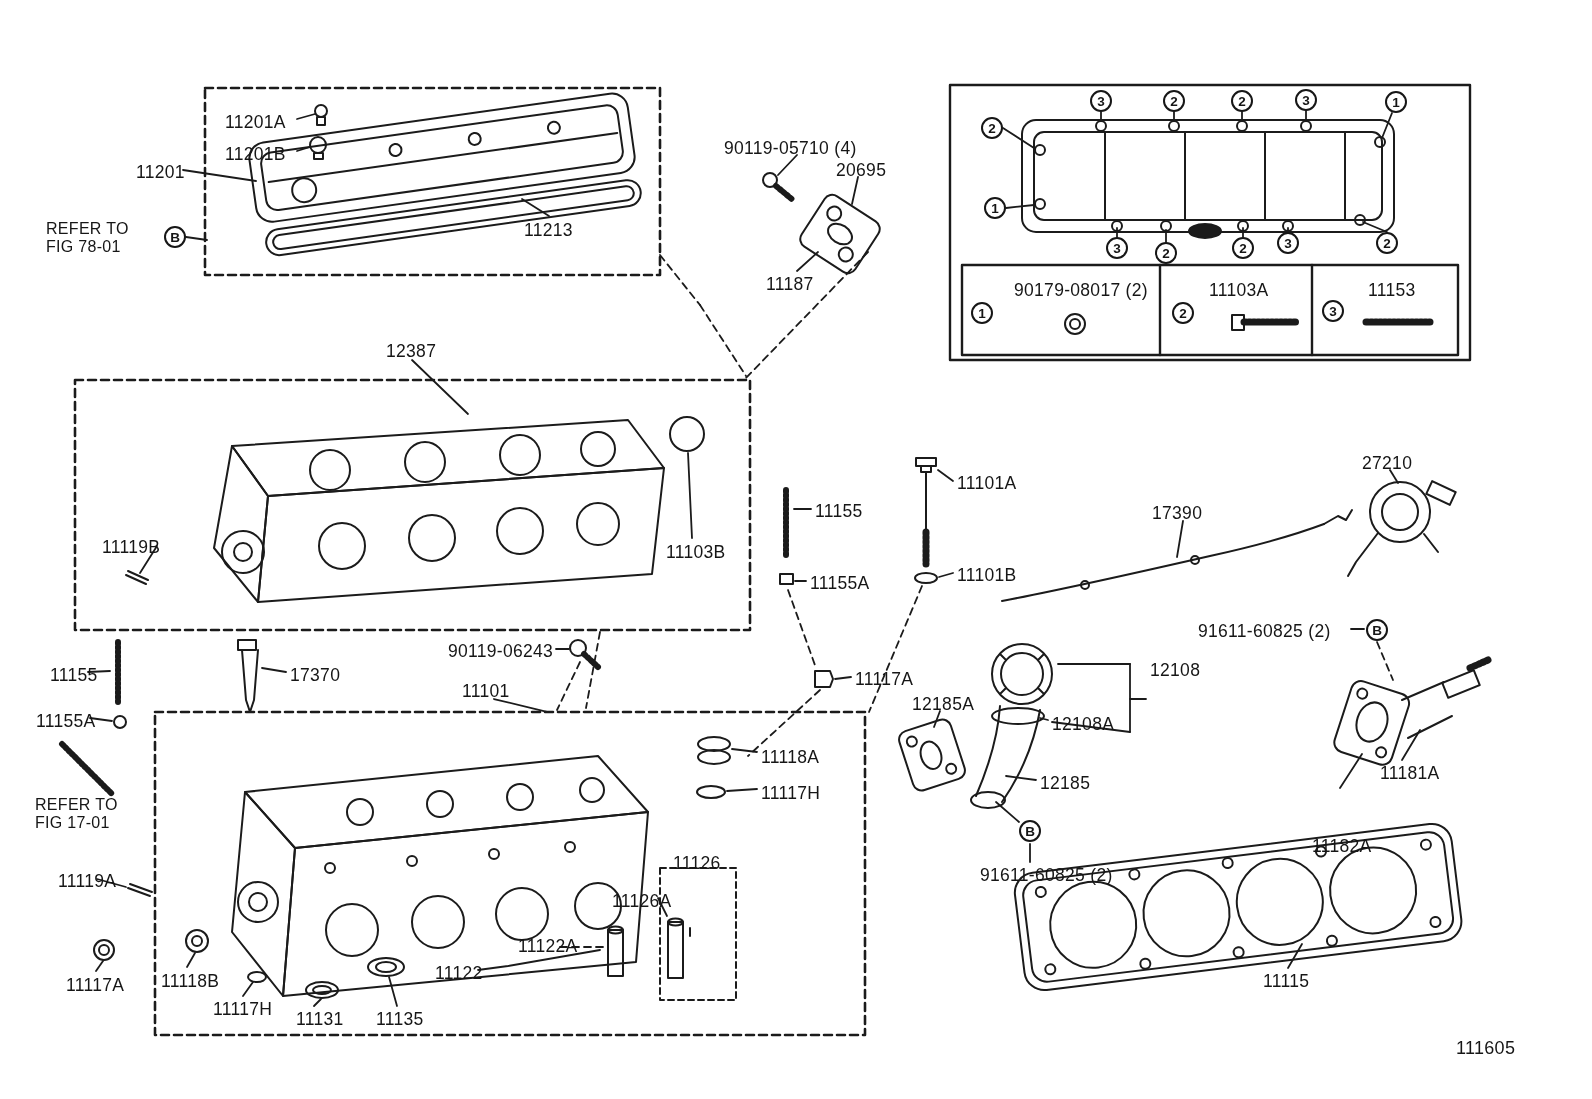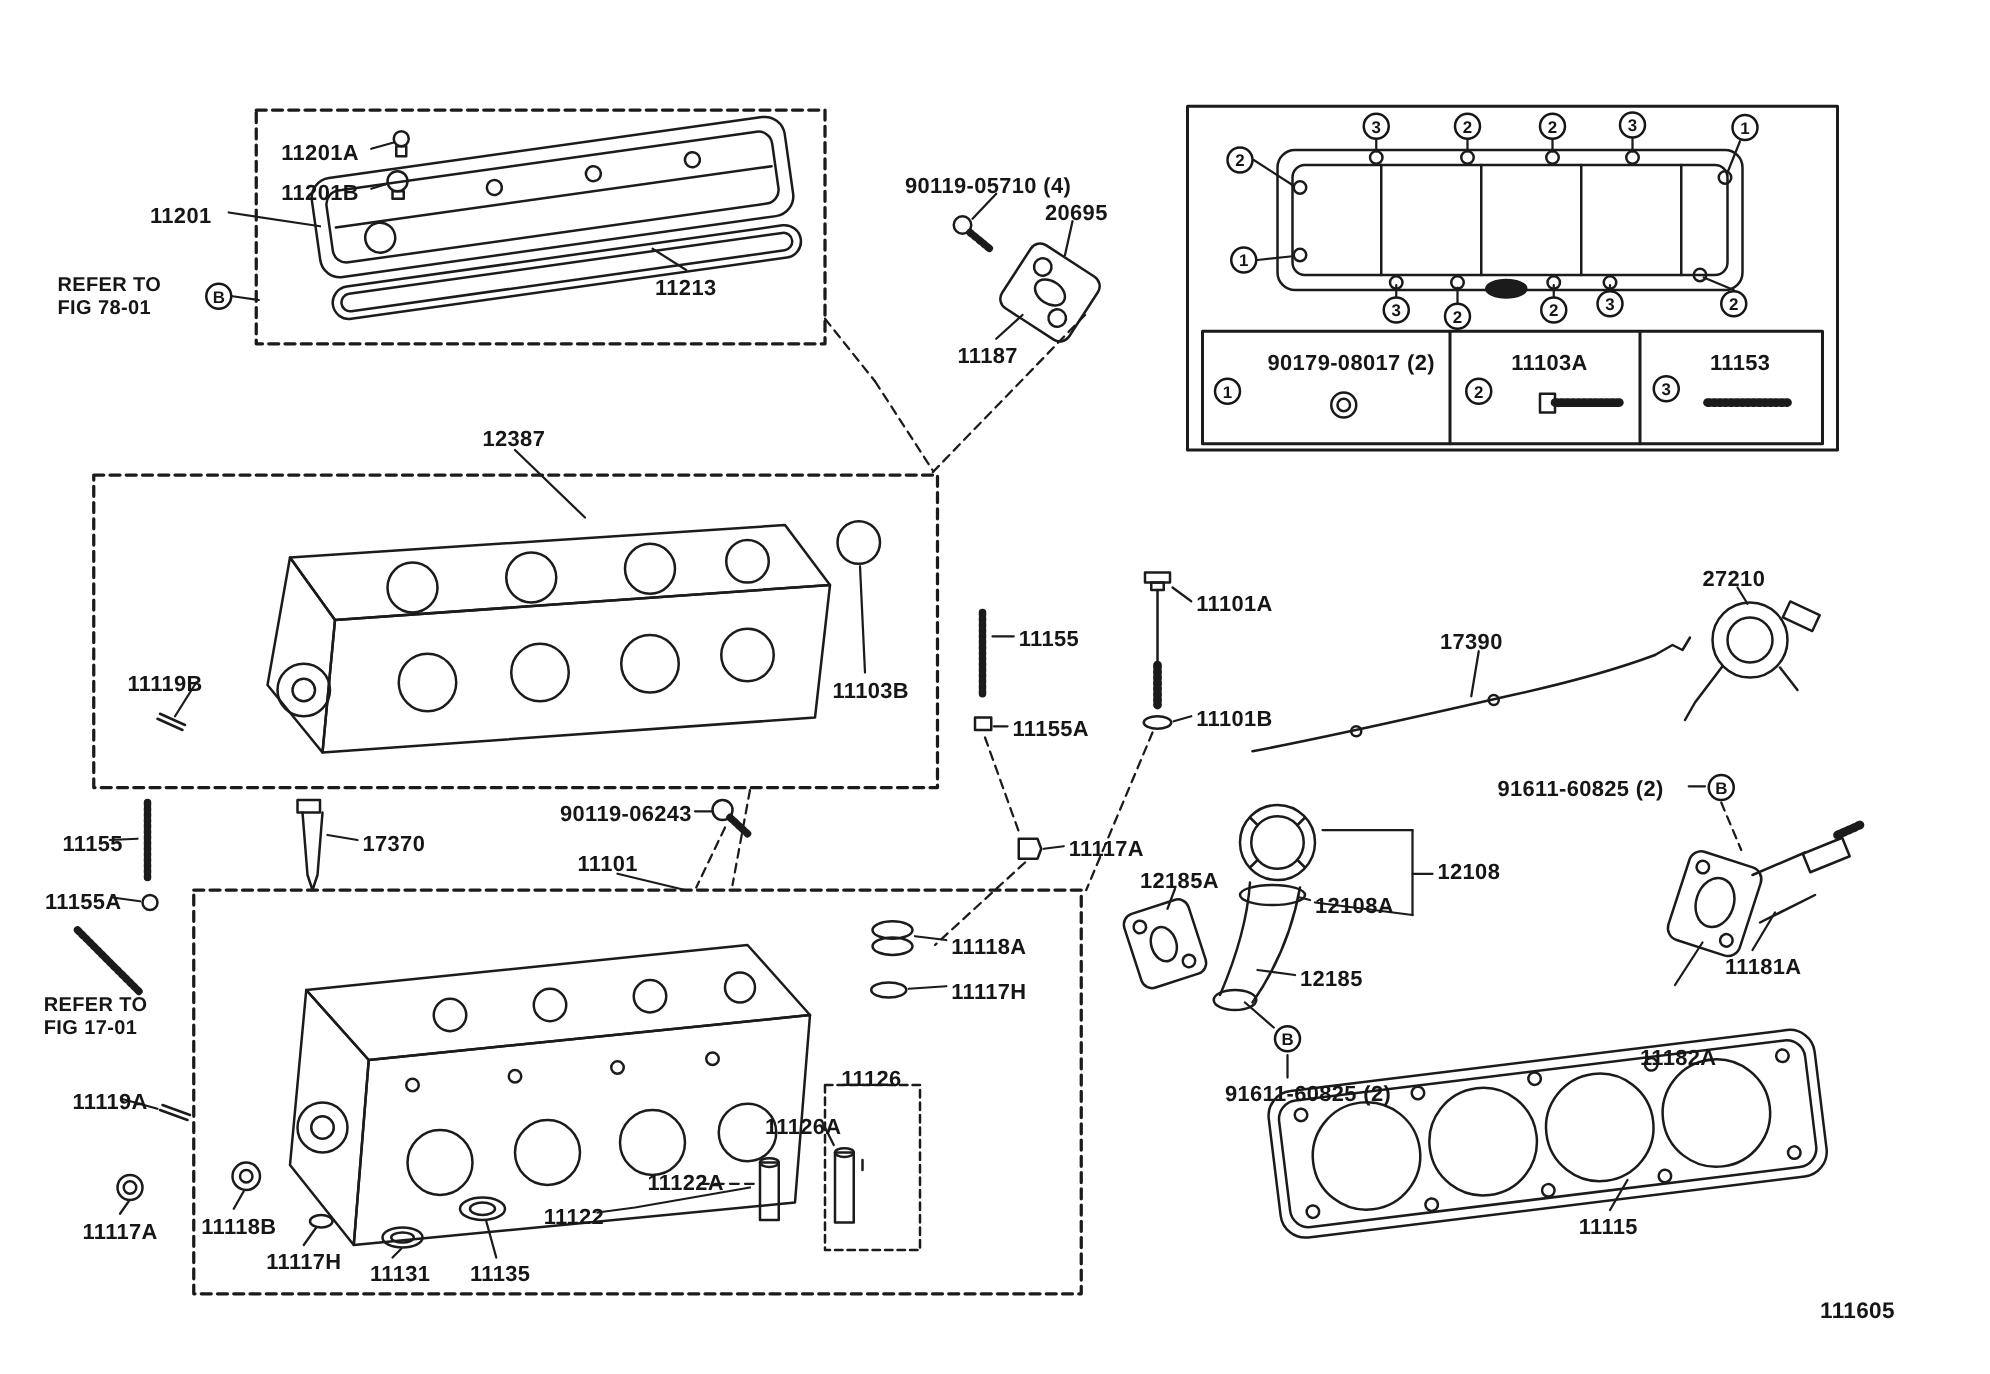--- a/index.html
+++ b/index.html
@@ -1,19 +1,19 @@
 <!DOCTYPE html>
 <html><head>
 <meta charset="utf-8">
 <style>
   html,body{margin:0;padding:0;background:#ffffff;}
   .stage{position:relative;width:1592px;height:1099px;background:#fff;overflow:hidden;
          font-family:"Liberation Sans",sans-serif;color:#161616;}
   .art{position:absolute;left:0;top:0;}
-  .lbl{position:absolute;font-weight:700;font-size:17.5px;letter-spacing:.3px;
+  .lbl{position:absolute;font-weight:400;font-size:17.5px;letter-spacing:.3px;
        white-space:nowrap;line-height:1.15;}
   .ref{font-size:16px;}
   .c{position:absolute;width:22px;height:22px;border:2.2px solid #161616;border-radius:50%;
      box-sizing:border-box;display:flex;align-items:center;justify-content:center;
      font-weight:700;font-size:13.5px;background:#fff;}
   .code{font-size:18px;}
 </style>
 </head>
 <body>
 
@@ -308,41 +308,41 @@
         <line x1="922" y1="586" x2="869" y2="712"></line>
         <line x1="1377" y1="642" x2="1393" y2="680"></line>
         <line x1="560" y1="947" x2="604" y2="947"></line>
         <line x1="820" y1="690" x2="748" y2="756"></line>
       </g>
     </g>
   </svg>
 
   <div class="lbl" style="left:225px;top:112px">11201A</div>
   <div class="lbl" style="left:225px;top:144px">11201B</div>
-  <div class="lbl" style="left:120px;top:162px">11201</div>
+  <div class="lbl" style="left:136px;top:162px">11201</div>
   <div class="lbl" style="left:524px;top:220px">11213</div>
   <div class="lbl" style="left:724px;top:138px">90119-05710 (4)</div>
   <div class="lbl" style="left:836px;top:160px">20695</div>
   <div class="lbl" style="left:766px;top:274px">11187</div>
   <div class="lbl" style="left:386px;top:341px">12387</div>
   <div class="lbl" style="left:102px;top:537px">11119B</div>
   <div class="lbl" style="left:666px;top:542px">11103B</div>
   <div class="lbl" style="left:815px;top:501px">11155</div>
   <div class="lbl" style="left:810px;top:573px">11155A</div>
   <div class="lbl" style="left:448px;top:641px">90119-06243</div>
   <div class="lbl" style="left:290px;top:665px">17370</div>
   <div class="lbl" style="left:462px;top:681px">11101</div>
   <div class="lbl" style="left:957px;top:473px">11101A</div>
   <div class="lbl" style="left:957px;top:565px">11101B</div>
   <div class="lbl" style="left:1152px;top:503px">17390</div>
   <div class="lbl" style="left:1362px;top:453px">27210</div>
   <div class="lbl" style="left:1198px;top:621px">91611-60825 (2)</div>
   <div class="lbl" style="left:855px;top:669px">11117A</div>
   <div class="lbl" style="left:912px;top:694px">12185A</div>
-  <div class="lbl" style="left:1150px;top:687px">12108</div>
+  <div class="lbl" style="left:1150px;top:660px">12108</div>
   <div class="lbl" style="left:1052px;top:714px">12108A</div>
   <div class="lbl" style="left:1040px;top:773px">12185</div>
   <div class="lbl" style="left:1380px;top:763px">11181A</div>
   <div class="lbl" style="left:1312px;top:836px">11182A</div>
   <div class="lbl" style="left:980px;top:865px">91611-60825 (2)</div>
   <div class="lbl" style="left:50px;top:665px">11155</div>
   <div class="lbl" style="left:36px;top:711px">11155A</div>
   <div class="lbl" style="left:58px;top:871px">11119A</div>
   <div class="lbl" style="left:66px;top:975px">11117A</div>
   <div class="lbl" style="left:161px;top:971px">11118B</div>

